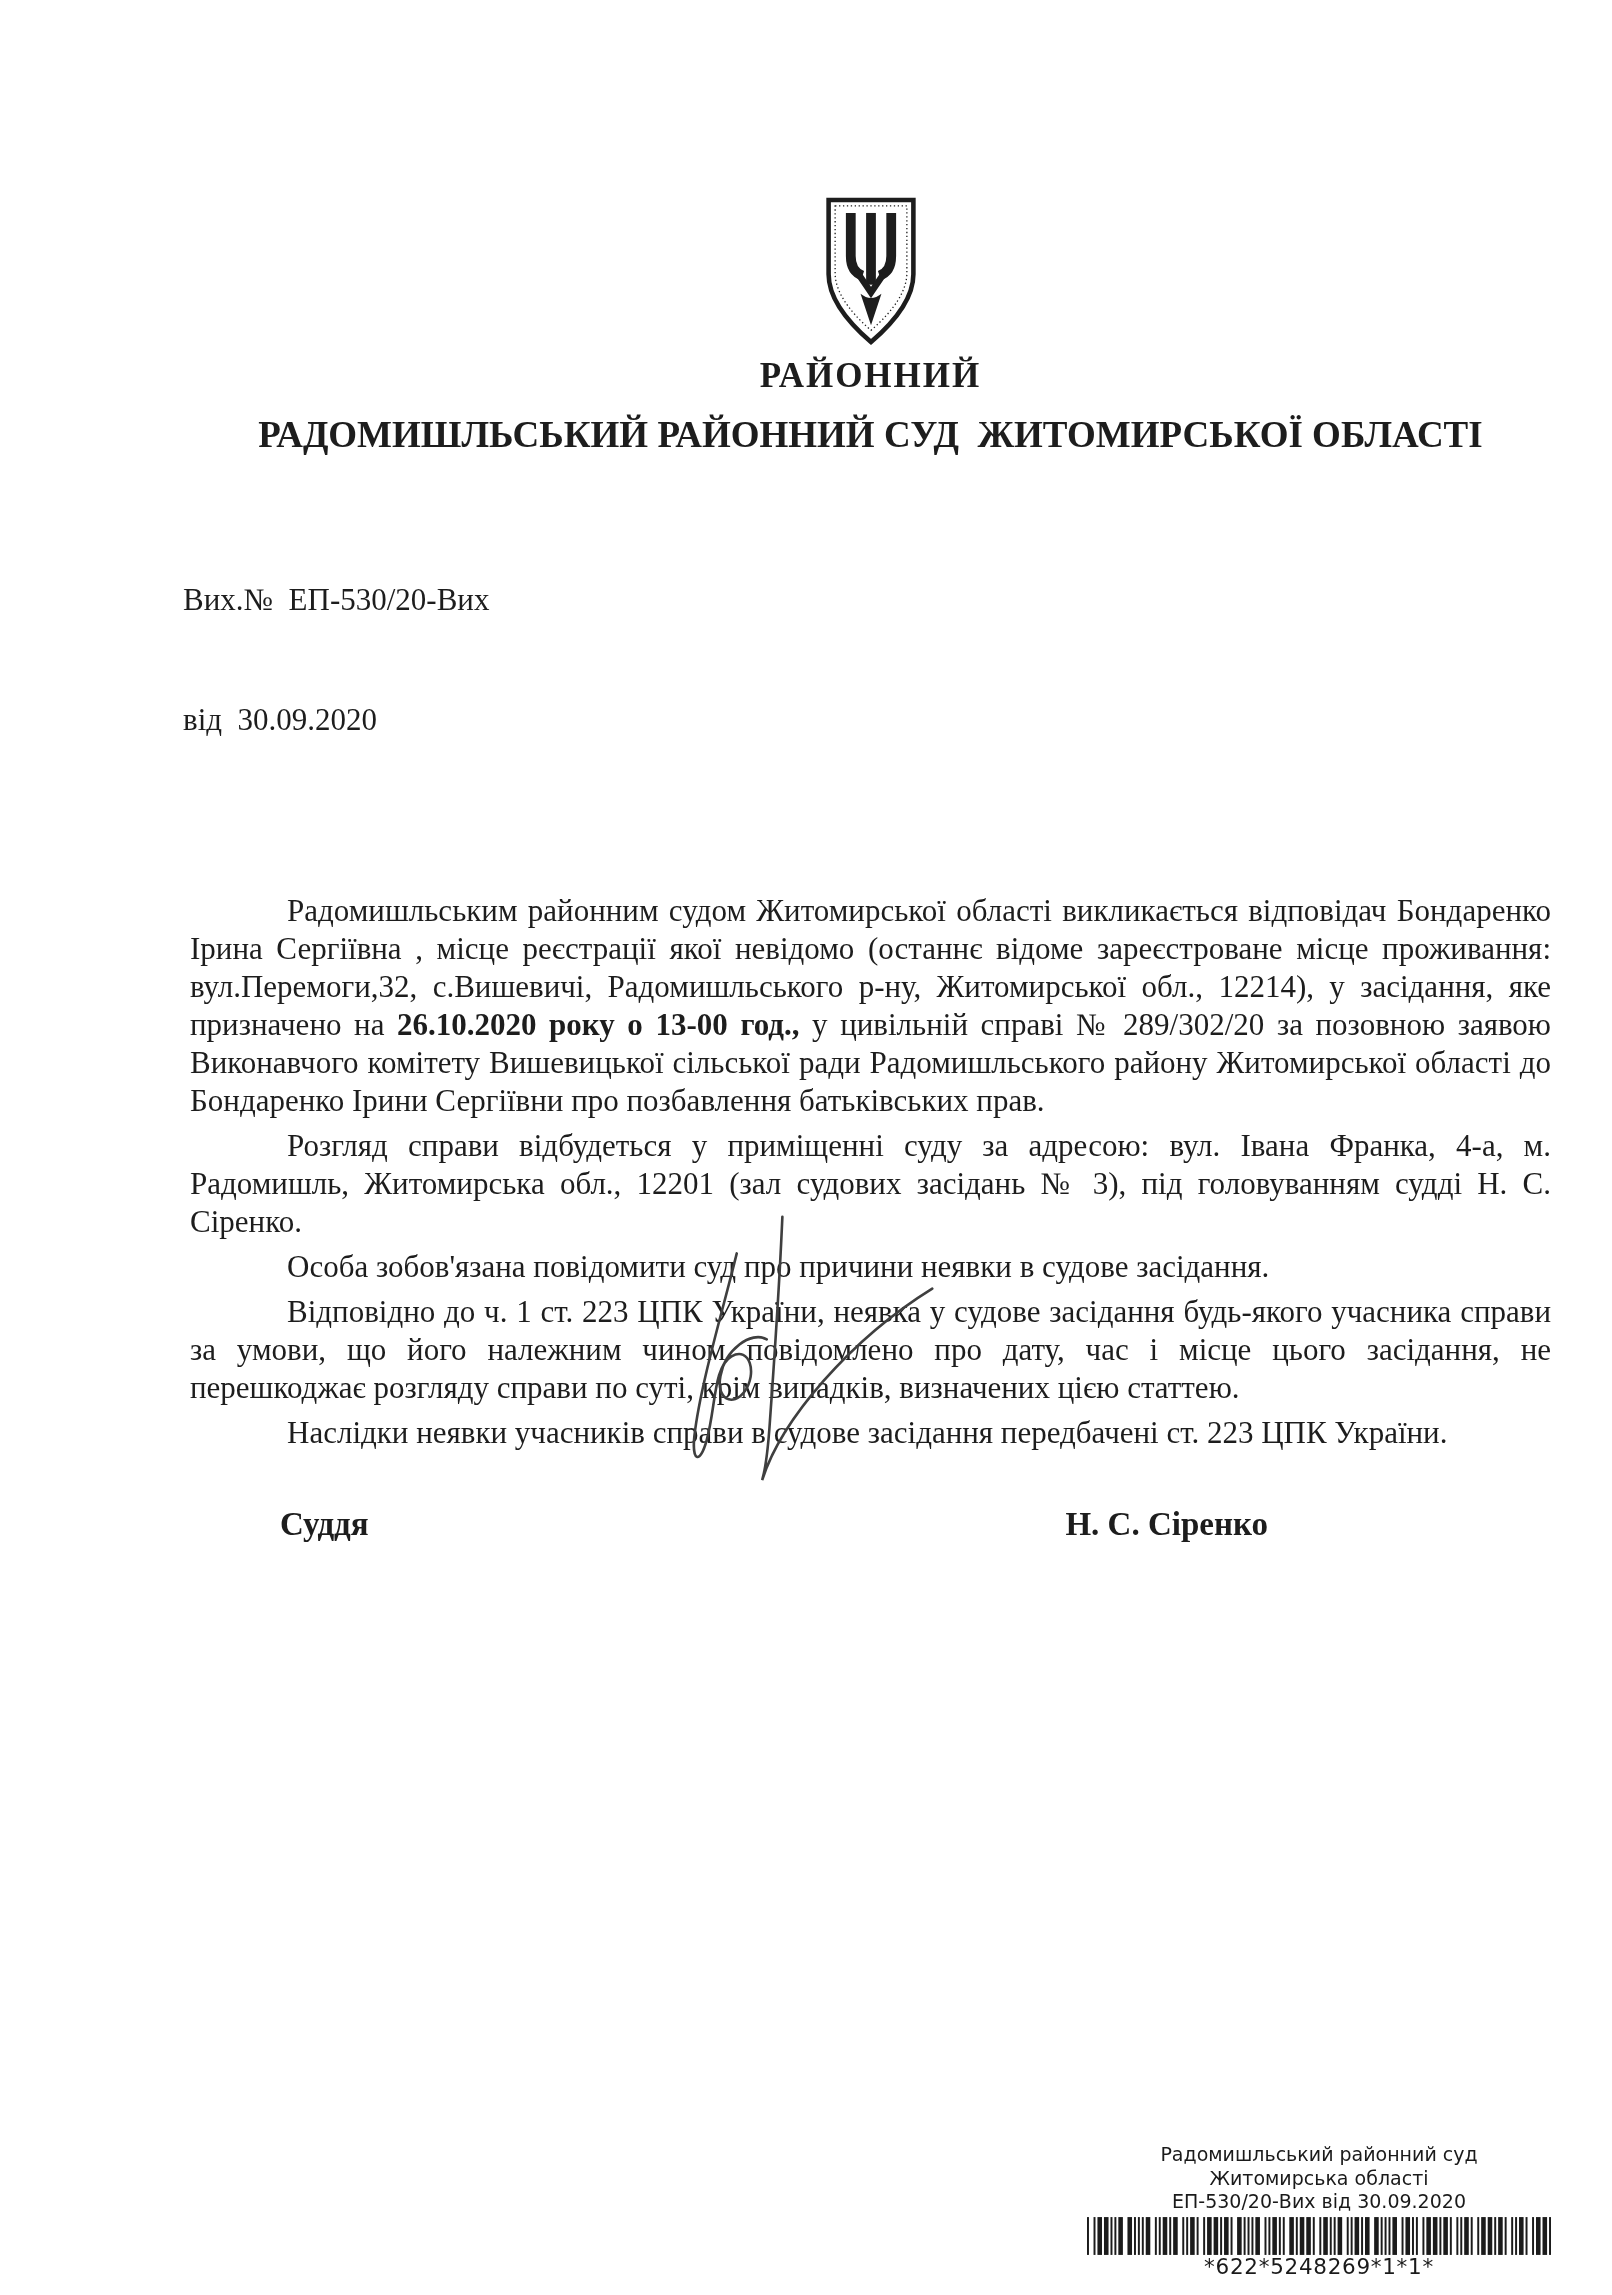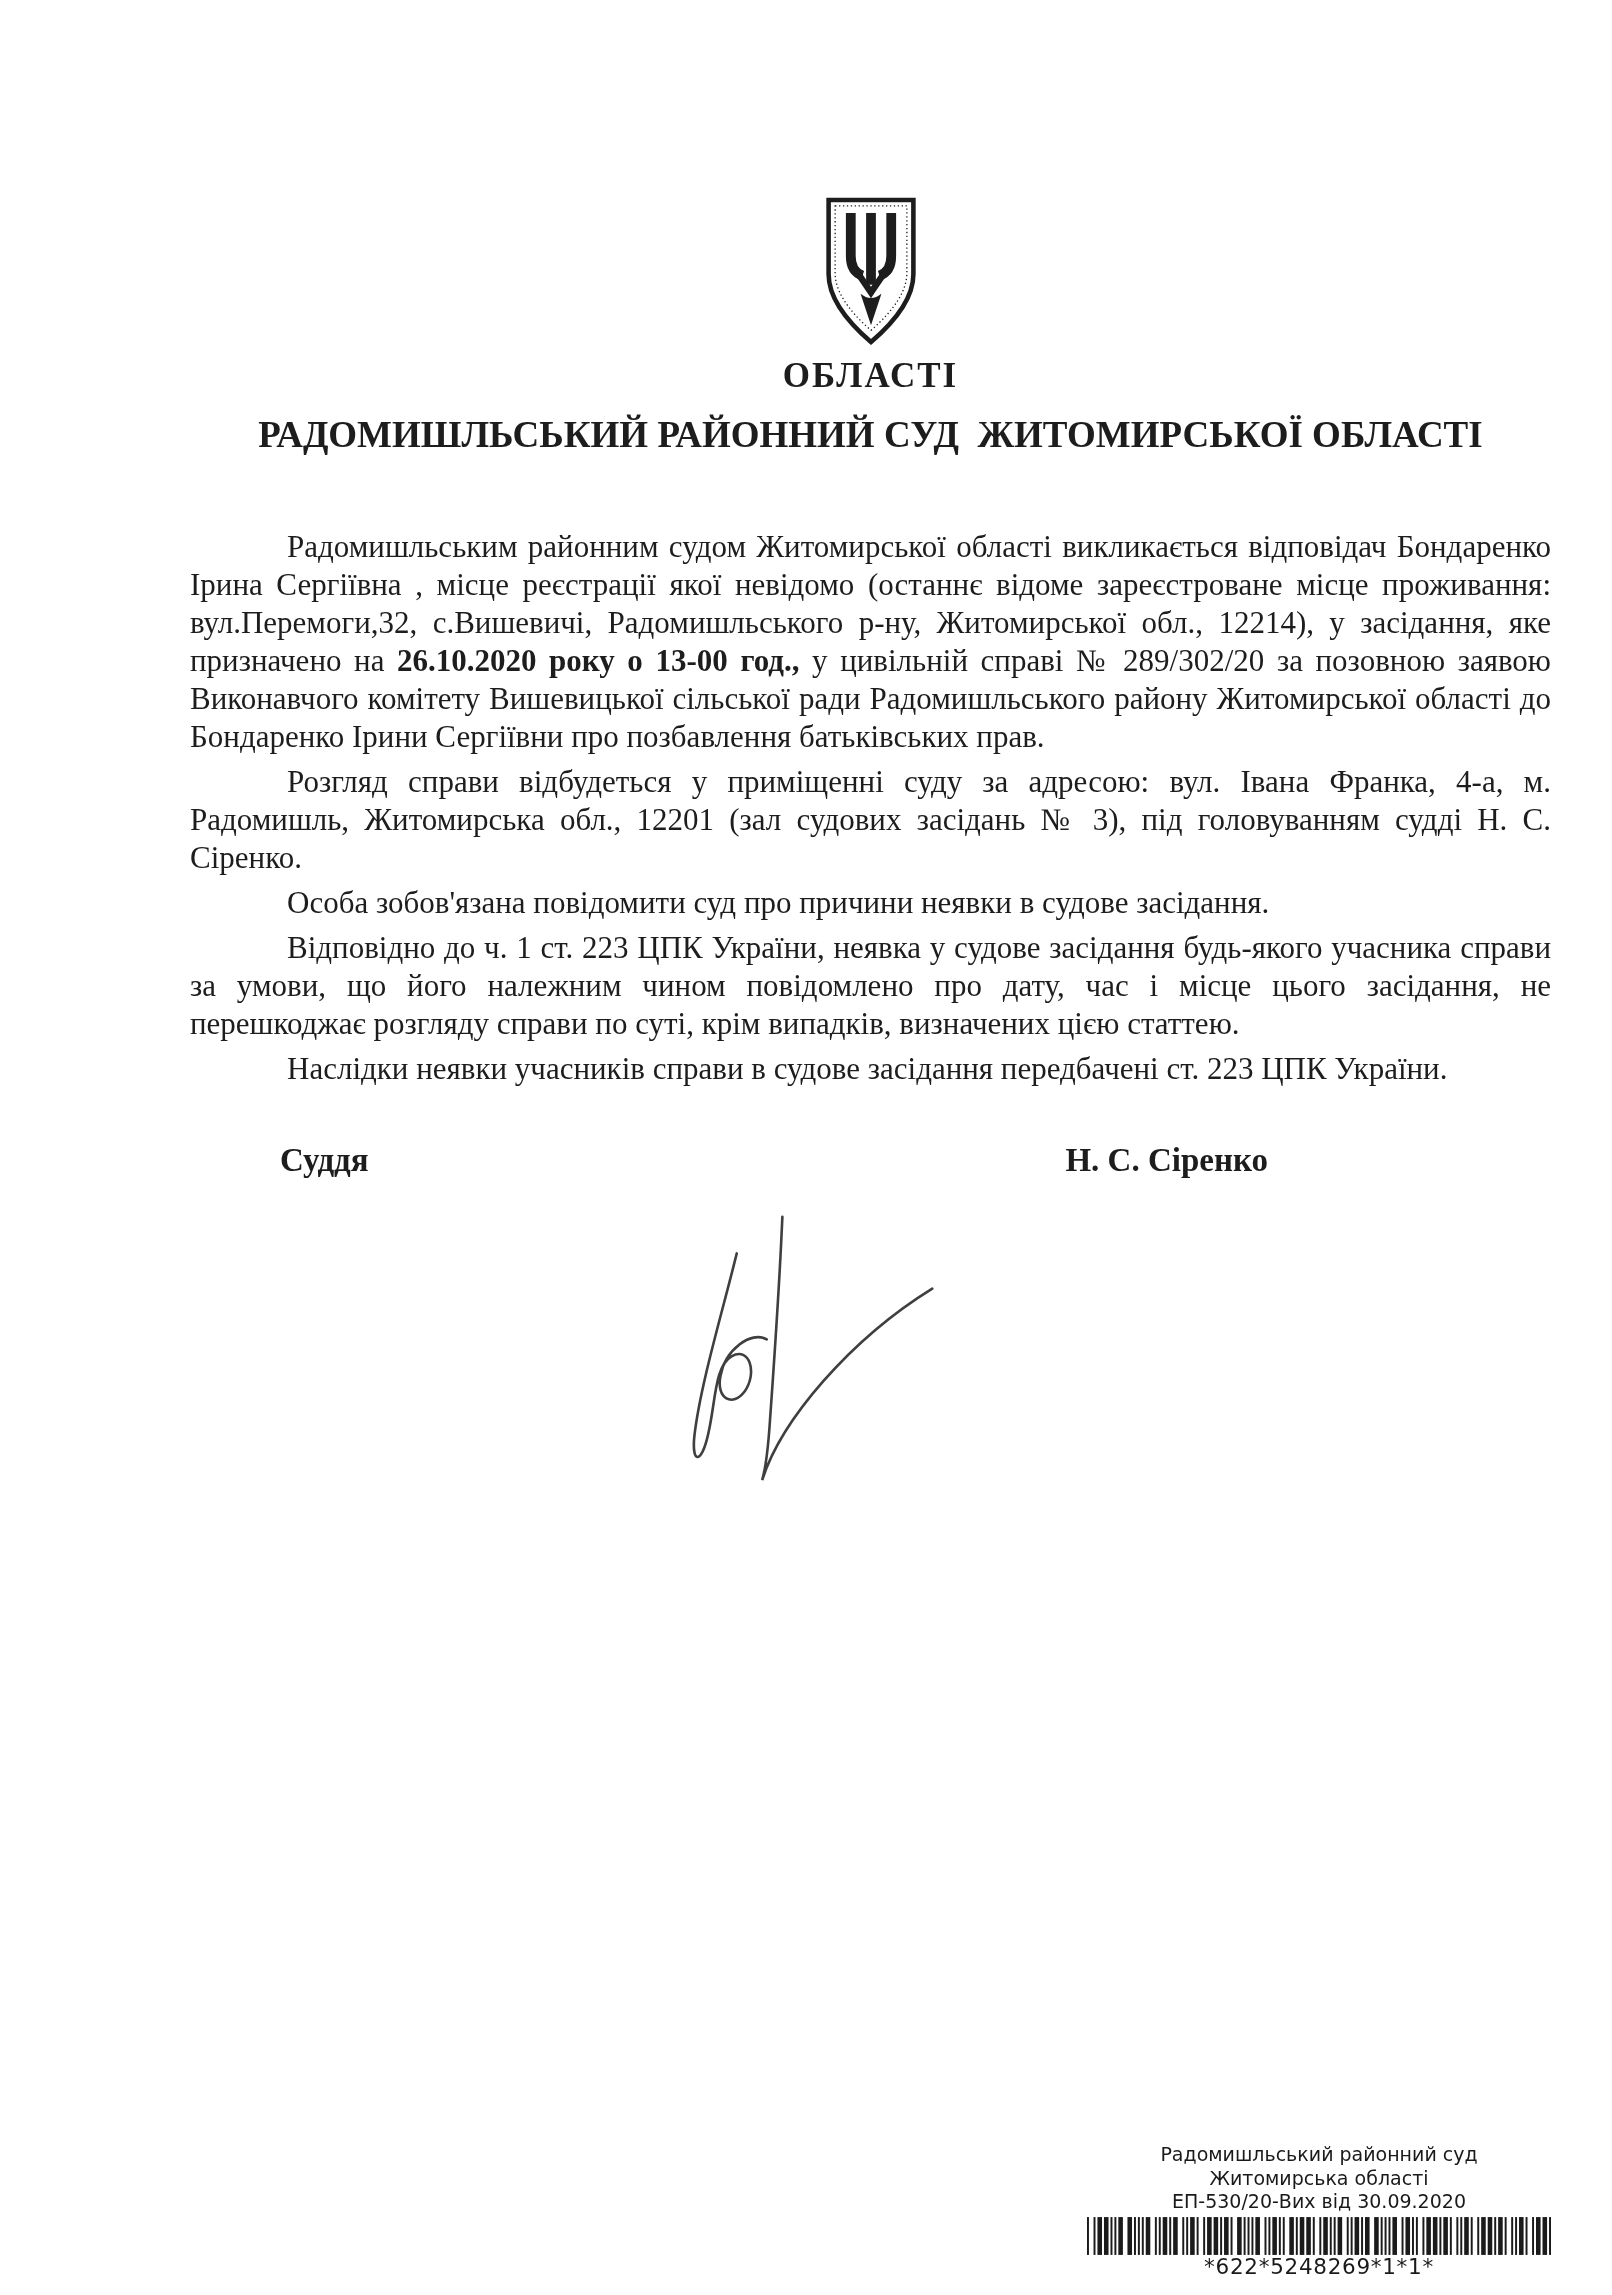--- a/index.html
+++ b/index.html
@@ -97,24 +97,28 @@
           <path d="M20 15 H130 V118 Q130 158 75 206 Q20 158 20 118 Z" fill="none" stroke="#1d1d1d" stroke-width="2" stroke-dasharray="2 4"></path>
           <g fill="none" stroke="#1d1d1d">
             <path d="M44 26 V92 Q44 116 62 122" stroke-width="15"></path>
             <path d="M106 26 V92 Q106 116 88 122" stroke-width="15"></path>
             <path d="M75 26 V136" stroke-width="15"></path>
             <path d="M56 120 L75 148 L94 120" stroke-width="10"></path>
           </g>
           <path d="M75 198 L59 150 Q75 163 91 150 Z" fill="#1d1d1d"></path>
         </svg>
       </span>
-      <div class="country">ОБЛАСТІ</div>
+      <div class="country">РАЙОННИЙ</div>
       <div class="court-name">РАДОМИШЛЬСЬКИЙ РАЙОННИЙ СУД  ЖИТОМИРСЬКОЇ ОБЛАСТІ</div>
     </header>
 
+    <div class="ref-block">
+      <div>Вих.№  ЕП-530/20-Вих</div>
+      <div>від  30.09.2020</div>
+    </div>
 
     <main class="doc-body">
       <p><span>Радомишльським районним судом Житомирської області викликається відповідач Бондаренко Ірина Сергіївна , місце реєстрації якої невідомо (останнє відоме зареєстроване місце проживання: вул.Перемоги,32, с.Вишевичі, Радомишльського р-ну, Житомирської обл., 12214), у засідання, яке призначено на </span><b>26.10.2020 року о 13-00 год.,</b><span> у цивільній справі № 289/302/20 за позовною заявою Виконавчого комітету Вишевицької сільської ради Радомишльського району Житомирської області до Бондаренко Ірини Сергіївни про позбавлення батьківських прав.</span></p>
       <p>Розгляд справи відбудеться у приміщенні суду за адресою: вул. Івана Франка, 4-а, м. Радомишль, Житомирська обл., 12201 (зал судових засідань № 3), під головуванням судді  Н. С. Сіренко.</p>
       <p>Особа зобов'язана повідомити суд про причини неявки в судове засідання.</p>
       <p>Відповідно до ч. 1 ст. 223 ЦПК України, неявка у судове засідання будь-якого учасника справи за умови, що його належним чином повідомлено про дату, час і місце цього засідання, не перешкоджає розгляду справи по суті, крім випадків, визначених цією статтею.</p>
       <p>Наслідки неявки учасників справи в судове засідання передбачені ст. 223 ЦПК України.</p>
     </main>
 
     <div class="sig-row">

